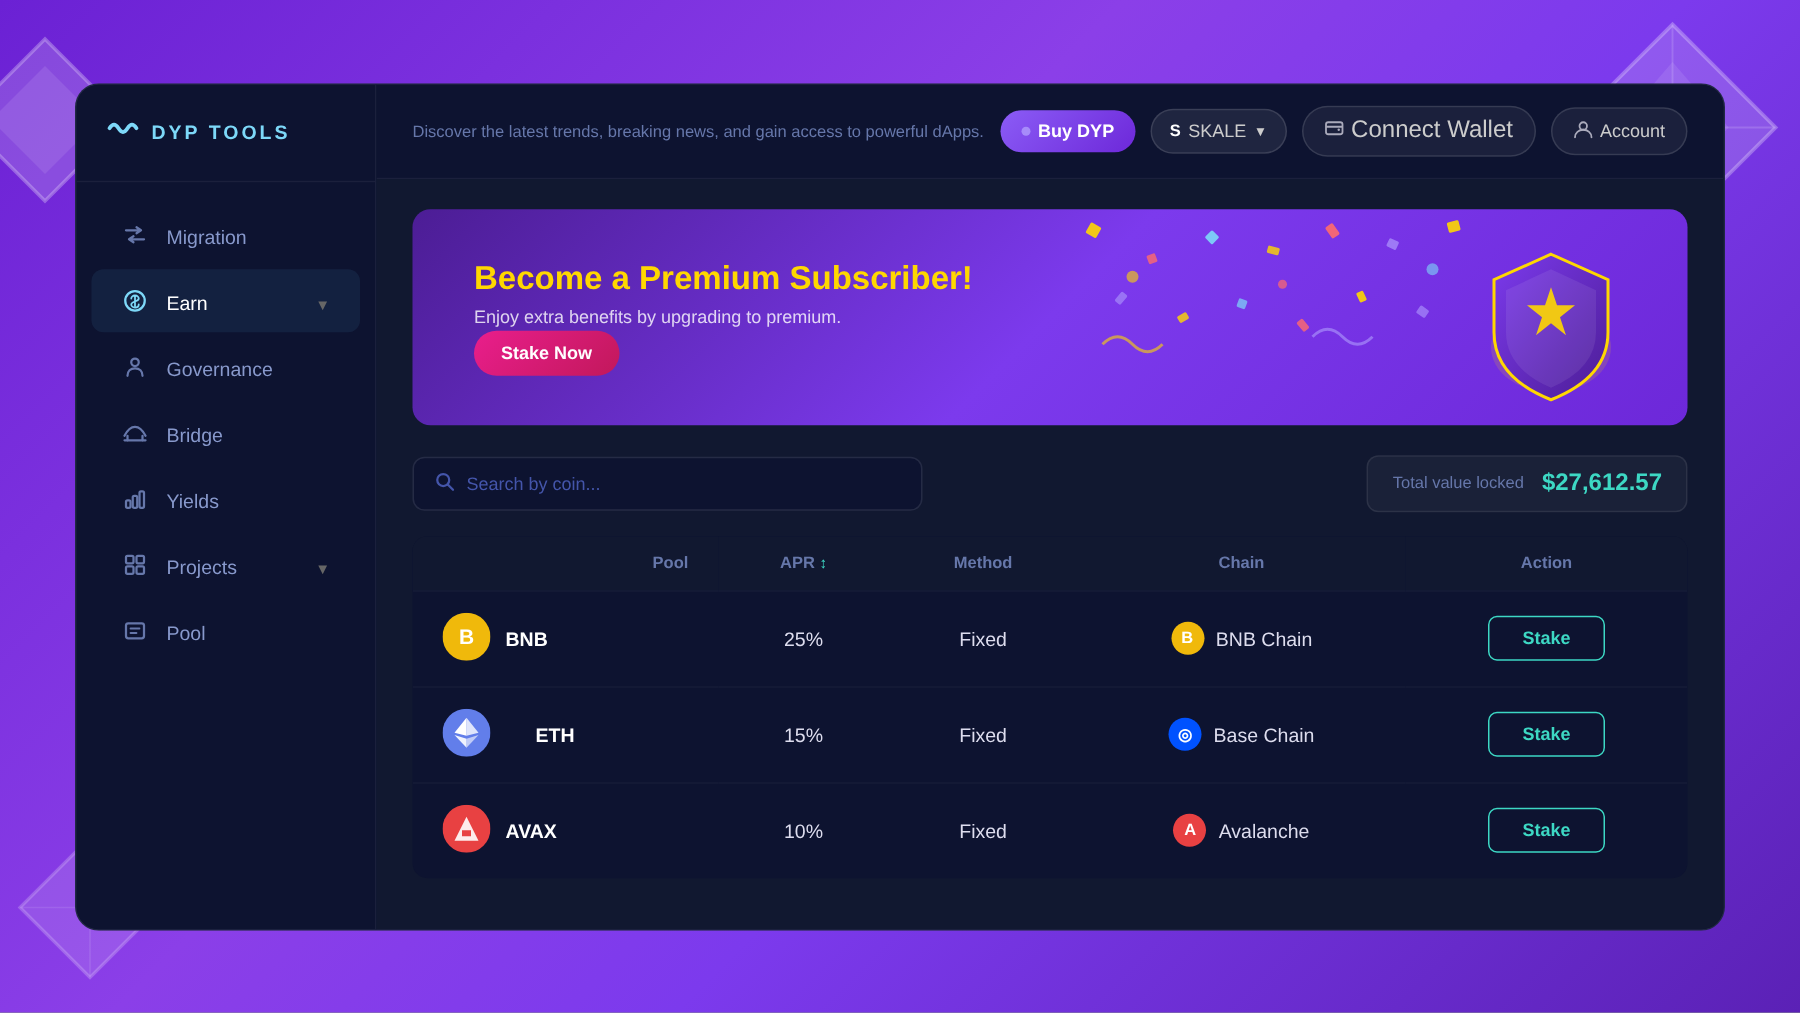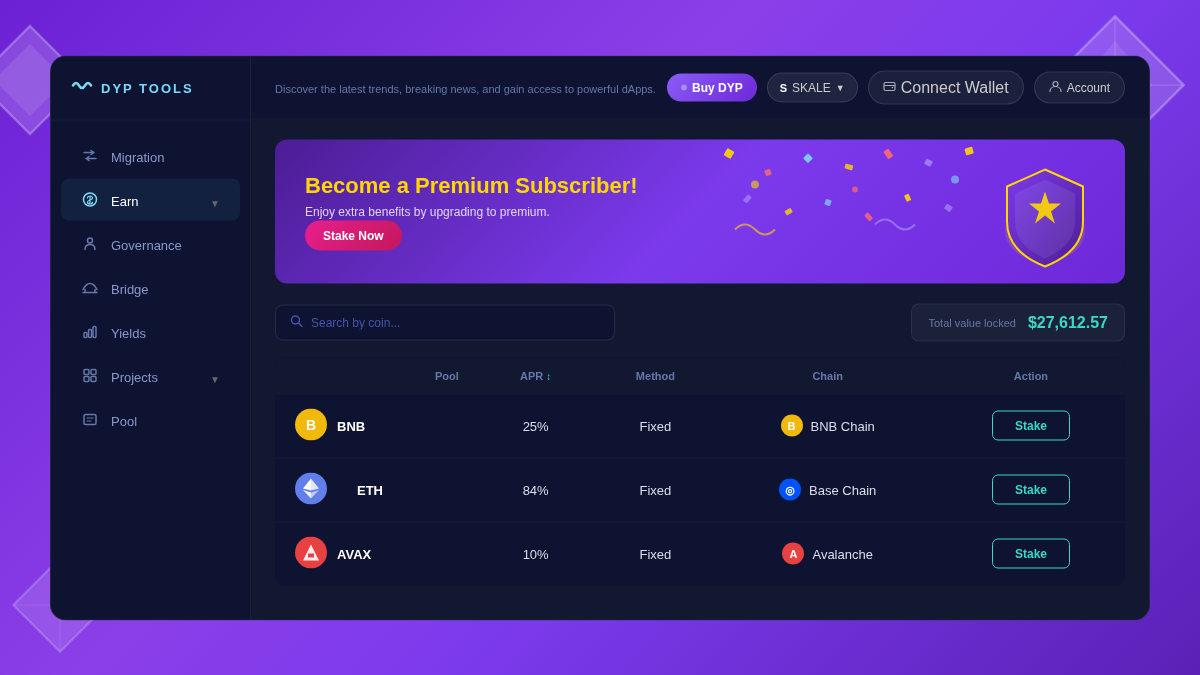--- a/index.html
+++ b/index.html
@@ -226,21 +226,21 @@
       flex: 1;
       padding: 20px 24px;
       overflow-y: auto;
       background: #111830;
     }
 
     
     .premium-banner {
       background: linear-gradient(135deg, #4C1D95, #7C3AED, #6D28D9);
       border-radius: 12px;
-      padding: 22px 30px;
+      padding: 22px 41px;
       margin-bottom: 20px;
       display: flex;
       align-items: center;
       justify-content: space-between;
       position: relative;
       overflow: hidden;
       gap: 24px;
     }
 
     .premium-banner-content h2 {
@@ -686,21 +686,21 @@
           <span><svg width="32" height="32" viewBox="0 0 32 32">
                       <circle cx="16" cy="16" r="16" fill="#627EEA"></circle>
                       <polygon points="16,6 16,18 24,16" fill="rgba(255,255,255,0.8)"></polygon>
                       <polygon points="16,6 16,18 8,16" fill="white"></polygon>
                       <polygon points="16,20 16,26 24,17.5" fill="rgba(255,255,255,0.6)"></polygon>
                       <polygon points="16,20 16,26 8,17.5" fill="rgba(255,255,255,0.9)"></polygon>
                     </svg></span>
           <span style="color:#fff;font-weight:600;margin-left:20px;">ETH</span>
         </div>
       </td>
-      <td class="center" style="color:#dde;">84%</td>
+      <td class="center" style="color:#dde;">15%</td>
       <td class="center" style="color:#dde;">Fixed</td>
       <td>
         <div class="chain-cell" style="justify-content:center;">
           <span style="width:22px;height:22px;border-radius:50%;background:#0052FF;display:inline-flex;align-items:center;justify-content:center;font-size:11px;font-weight:700;color:#fff;">◎</span>
           <span style="color:#dde;">Base Chain</span>
         </div>
       </td>
       <td class="center">
         <button class="btn-stake">Stake</button>
       </td>

